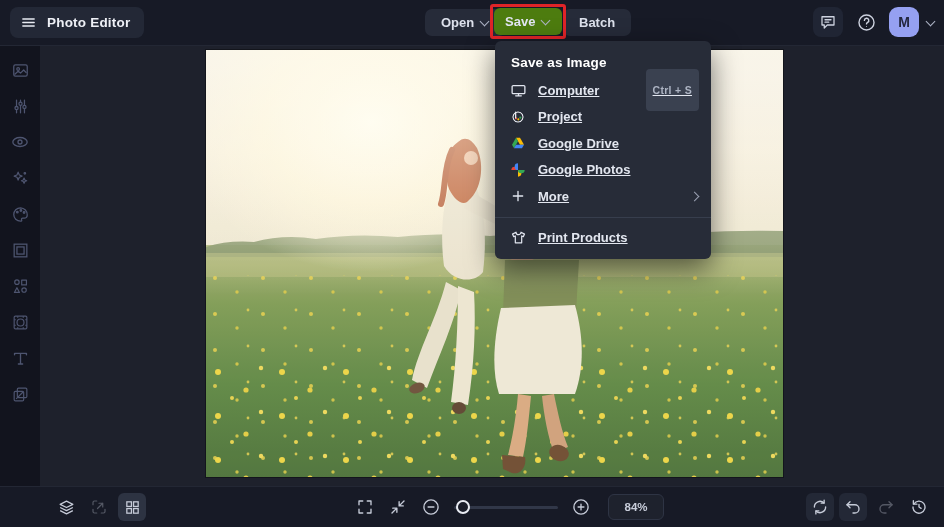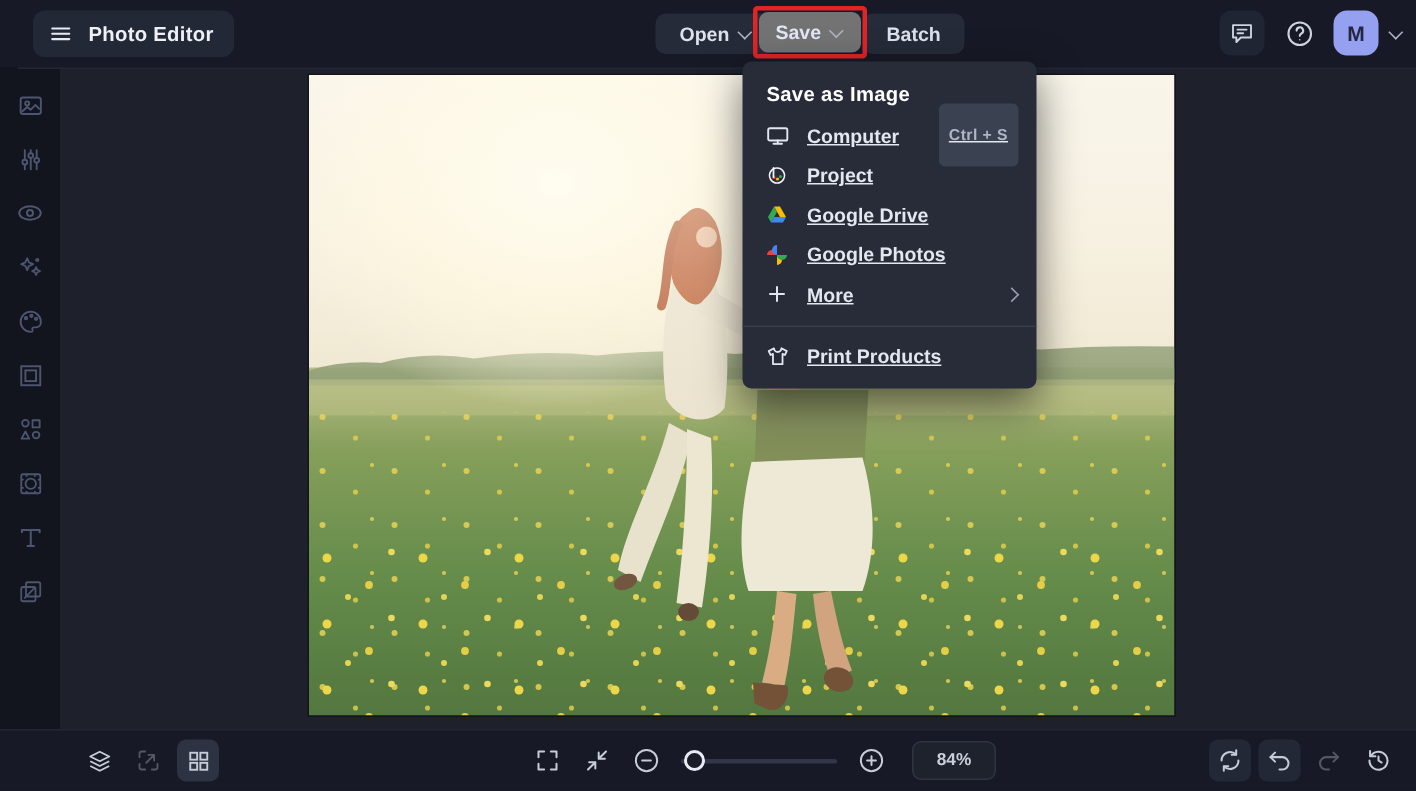--- a/index.html
+++ b/index.html
@@ -1,33 +1,33 @@
 <!DOCTYPE html>
 <html><head>
 <meta charset="utf-8">
 <style>
   html,body{margin:0;padding:0;width:944px;height:527px;overflow:hidden;
     font-family:"Liberation Sans",sans-serif;background:#171a26;}
   .app{position:relative;width:944px;height:527px;background:#171a26;color:#e6e9f2;}
 
   
-  .topbar{position:absolute;top:0;left:12px;right:0;height:45px;background:#171a26;
+  .topbar{position:absolute;top:0;left:0;right:0;height:45px;background:#171a26;
     border-bottom:1px solid #232734;z-index:40;}
   .app-title-btn{position:absolute;left:10px;top:7px;height:31px;display:flex;align-items:center;
     gap:10px;background:#232836;border-radius:8px;padding:0 14px 0 10px;cursor:pointer;}
   .app-title-btn span.t{font-size:13.5px;font-weight:600;color:#eef0f6;letter-spacing:.2px;}
   .tb-btn{position:absolute;top:9px;height:27px;display:flex;align-items:center;gap:7px;
     background:#262b39;border:none;border-radius:7px;color:#dde1ec;font-size:13px;
     font-weight:600;padding:0 16px;font-family:inherit;cursor:pointer;}
   .open-btn{left:425px;}
   .batch-btn{left:563px;}
   .save-annot{position:absolute;left:490px;top:4px;border:3px solid #e02428;border-radius:3px;
     padding:1px;z-index:60;}
   .save-btn{position:static;height:27px;display:flex;align-items:center;gap:7px;
-    background:#737373;border:none;border-radius:6px;color:#e3e6f4;font-size:13px;
+    background:#4d7c0f;border:none;border-radius:6px;color:#e3e6f4;font-size:13px;
     font-weight:600;padding:0 11px;font-family:inherit;cursor:pointer;}
   .chev{width:9px;height:9px;display:inline-block;position:relative;top:-2px;}
   .chev:before{content:"";position:absolute;left:0;top:2px;width:6px;height:6px;
     border-right:1.8px solid #aeb4c6;border-bottom:1.8px solid #aeb4c6;transform:rotate(45deg);}
   .topbar-right{position:absolute;right:8px;top:7px;display:flex;align-items:center;gap:8px;}
   .icon-btn{width:30px;height:30px;border:none;background:#202534;border-radius:8px;
     color:#cdd2df;display:flex;align-items:center;justify-content:center;cursor:pointer;padding:0;}
   .icon-btn.plain{background:transparent;}
   .avatar{width:30px;height:30px;border-radius:9px;background:#95a0f1;color:#23273f;
     font-weight:700;font-size:14px;display:flex;align-items:center;justify-content:center;cursor:pointer;}
@@ -37,21 +37,21 @@
     display:flex;flex-direction:column;align-items:center;padding-top:11px;gap:8px;z-index:10;}
   .tool-btn{width:30px;height:28px;background:transparent;border:none;color:#4e5570;
     display:flex;align-items:center;justify-content:center;cursor:pointer;padding:0;}
 
   
   .canvas-area{position:absolute;left:40px;top:45px;right:0;bottom:40px;background:#1e212c;}
   .photo{position:absolute;left:166px;top:5px;width:577px;height:427px;overflow:hidden;
     box-shadow:0 0 0 1px rgba(0,0,0,.35);}
 
   
-  .dropdown{position:absolute;left:495px;top:41px;width:196px;background:#272c38;
+  .dropdown{position:absolute;left:495px;top:41px;width:216px;background:#272c38;
     border-radius:6px;box-shadow:0 10px 28px rgba(0,0,0,.55);z-index:55;padding:4px 0 8px;}
   .dd-header{padding:10px 16px 7px;font-size:13.5px;font-weight:700;color:#ffffff;letter-spacing:.2px;}
   .dd-item{display:flex;align-items:center;gap:11px;height:26.5px;padding:0 12px 0 14px;
     font-size:13px;font-weight:600;color:#e3e7f0;cursor:pointer;text-decoration:underline;}
   .dd-item .ditem-ic{width:18px;height:18px;display:flex;align-items:center;justify-content:center;
     color:#d6dae6;flex:0 0 18px;}
   .dd-badge{margin-left:auto;background:#3a4150;border-radius:4px;padding:15px 7px;
     font-size:10.5px;font-weight:600;color:#aeb5c4;letter-spacing:.3px;text-align:center;}
   .dd-chevr{margin-left:auto;width:9px;height:9px;position:relative;}
   .dd-chevr:before{content:"";position:absolute;left:1px;top:1px;width:6px;height:6px;

